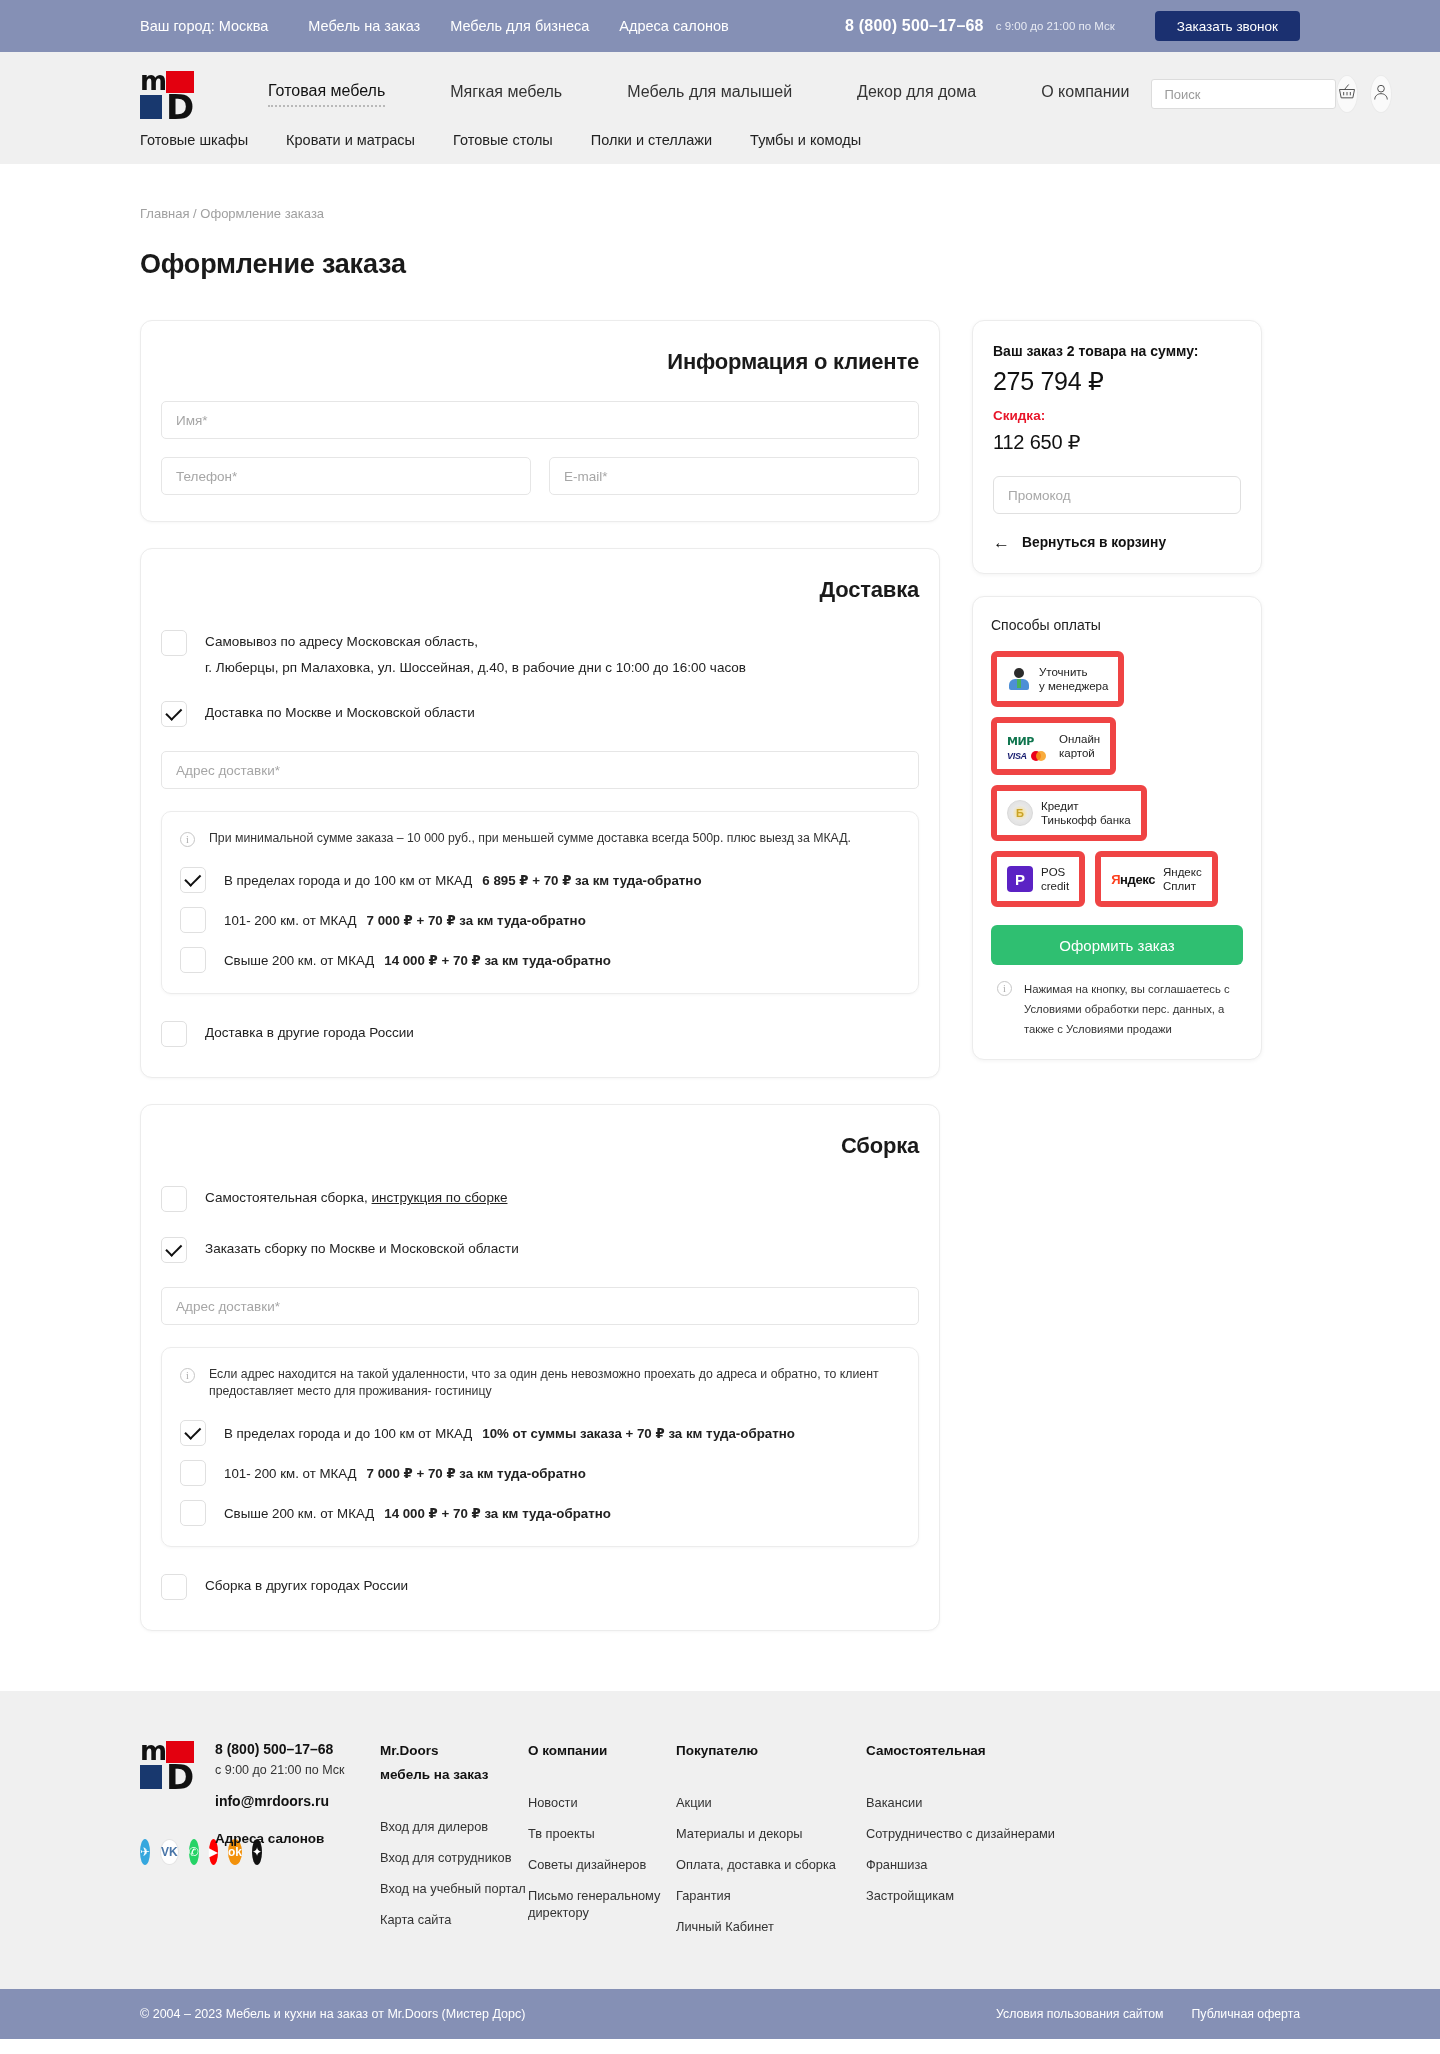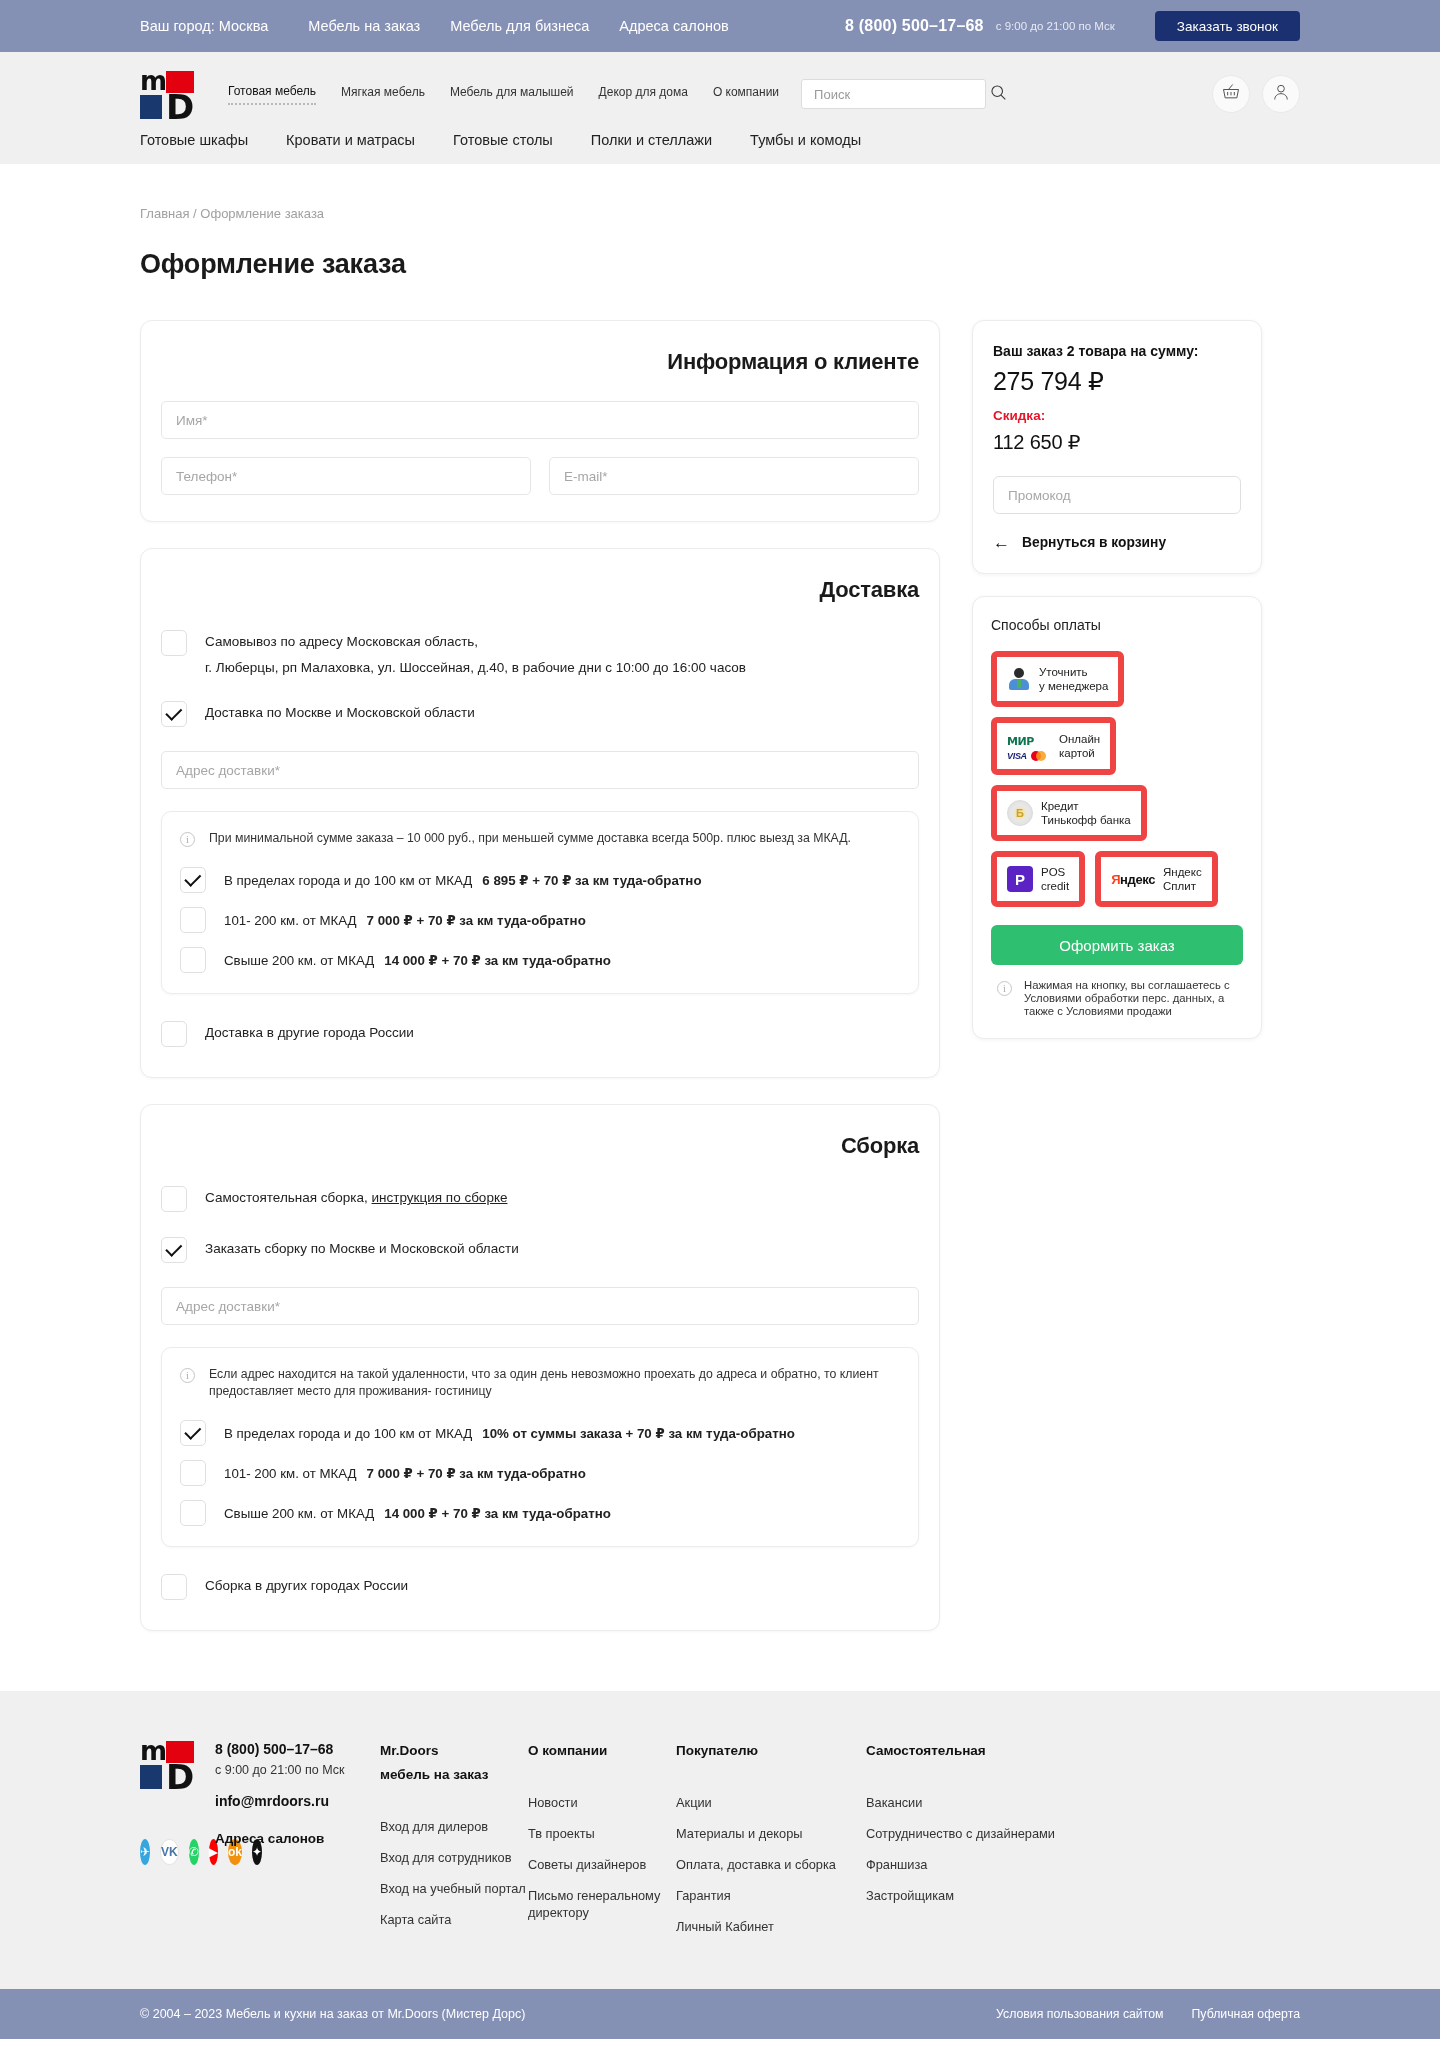--- a/index.html
+++ b/index.html
@@ -95,22 +95,22 @@
     color: #111; font-family: "DejaVu Sans", sans-serif;
   }
   .logo-red { background: #e3000f; }
   .logo-blue { background: #18386e; width: 22px; }
   .logo-d {
     font-size: 34px; font-weight: bold; line-height: 24px;
     color: #111; font-family: "DejaVu Sans", sans-serif;
   }
   .mainnav { display: flex; gap: 25px; margin-left: 34px; align-items: center; }
   .mainnav a {
-    font-size: 12px; color: #333; text-decoration: none;
-    white-space: nowrap; cursor: pointer; padding-bottom: 5px;
+    font-size: 16px; color: #333; text-decoration: none;
+    white-space: nowrap; cursor: pointer; padding-bottom: 5px; margin-left: 40px;
   }
   .mainnav a.active {
     color: #111; font-weight: 500;
     border-bottom: 2px dotted #b9b9b9;
   }
   .searchbox {
     margin-left: 22px;
     width: 185px; height: 30px;
     background: #ffffff;
     border: 1px solid #dcdcdc;
@@ -338,21 +338,21 @@
     color: #fff; font-size: 15px; font-weight: bold; display: flex; align-items: center; justify-content: center; }
   .ico-ya { font-size: 13px; font-weight: bold; color: #111; letter-spacing: -.4px; }
   .ico-ya .r { color: #fc3f1d; }
 
   .order-btn {
     margin-top: 18px; width: 100%; height: 40px;
     background: #2fbf71; color: #fff; border: none; border-radius: 6px;
     font-size: 15px; font-family: inherit; cursor: pointer;
   }
   .agree { display: flex; margin-top: 14px; padding-left: 6px; }
-  .agree-text { margin-left: 12px; font-size: 11.3px; color: #333; line-height: 13px; }
+  .agree-text { margin-left: 12px; font-size: 11.3px; color: #333; line-height: 20px; }
 
   
   .footer { background: #f0f0f0; padding: 50px 0 40px 0; }
   .footer-inner { width: 1160px; margin: 0 auto; display: flex; }
   .f-logo-col { width: 75px; flex: none; }
   .f-logo { width: 54px; height: 46px; display: grid;
     grid-template-columns: 22px 28px; grid-template-rows: 22px 24px; gap: 2px 4px; }
   .f-contact { width: 165px; flex: none; }
   .f-phone { font-size: 14px; font-weight: bold; color: #111; }
   .f-hours { font-size: 12.5px; color: #333; margin-top: 6px; }

